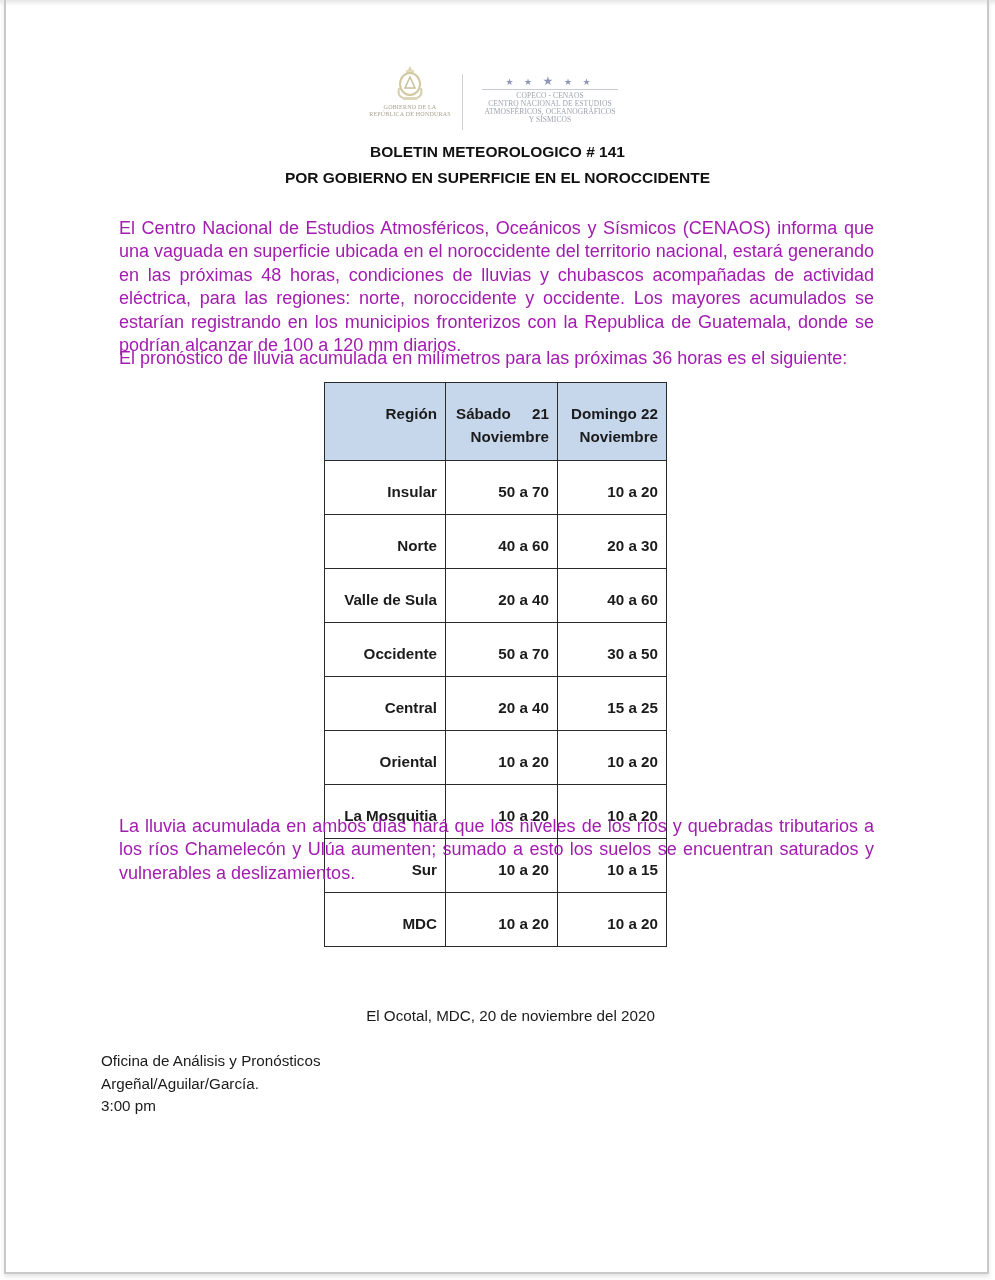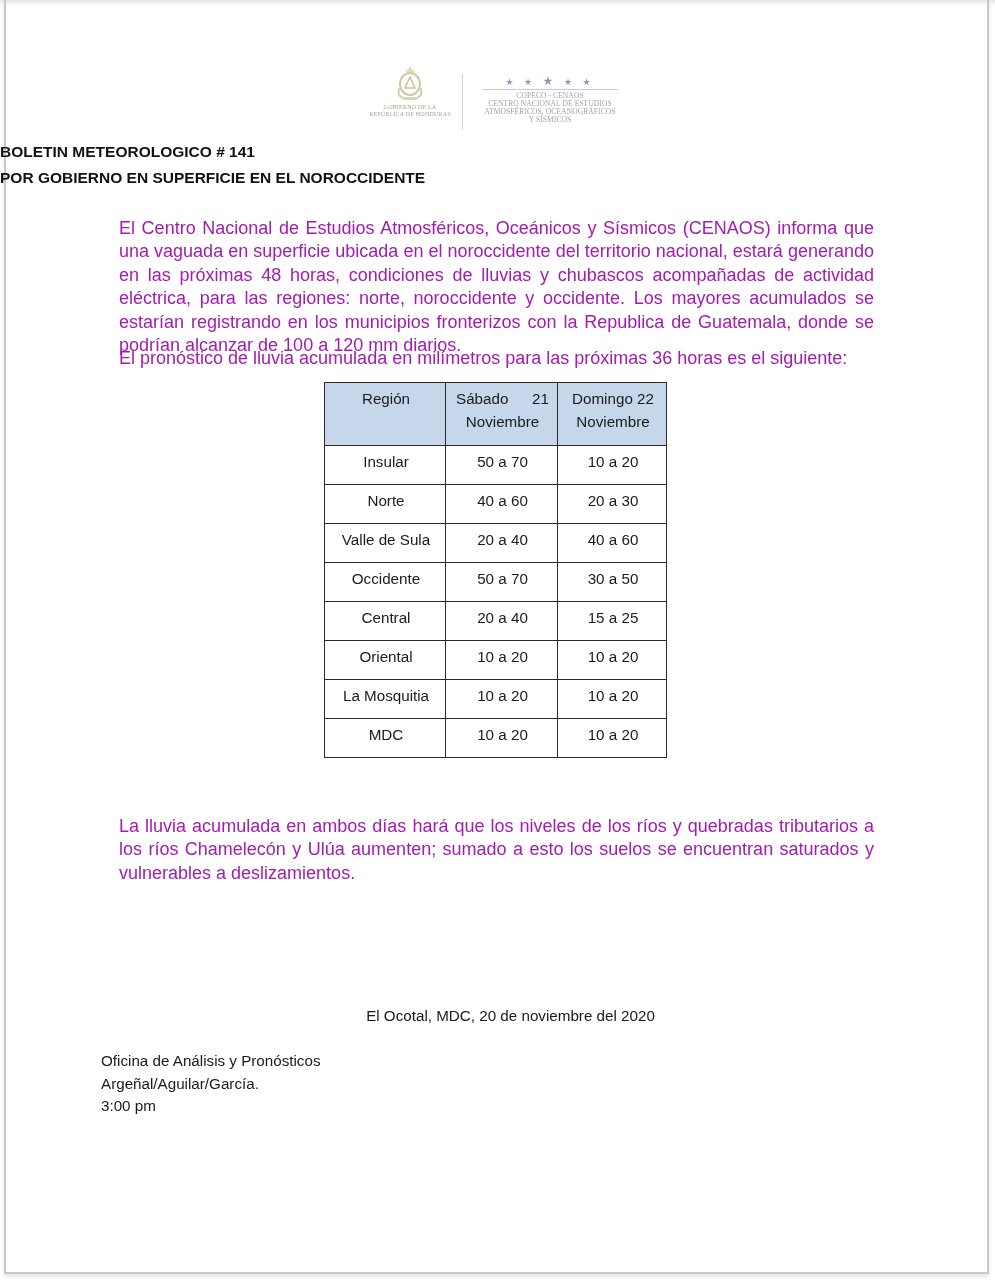--- a/index.html
+++ b/index.html
@@ -20,36 +20,36 @@
   .emblem svg { display: block; }
   .gov-text { font-family: "Liberation Serif", serif; font-size: 6px; color: #a9a590; line-height: 7px; letter-spacing: 0.2px; }
   .logo-divider { position: absolute; left: 462px; top: 74px; width: 1px; height: 56px; background: #d0d0d0; }
   .logo-right { position: absolute; left: 470px; top: 76px; width: 160px; text-align: center; }
   .stars { font-size: 9px; color: #8f97b8; letter-spacing: 4px; line-height: 10px; }
   .stars .big { font-size: 12px; }
   .stars-rule { height: 1px; background: #c8cbd6; margin: 2px 12px 2px 12px; }
   .agency-text { font-family: "Liberation Serif", serif; font-size: 7.5px; color: #a0a3b0; line-height: 8px; letter-spacing: 0.1px; }
 
   
-  .title { position: absolute; left: 0; width: 995px; text-align: left; font-weight: bold; font-size: 15.5px; color: #111; }
+  .title { position: absolute; left: 0; width: 995px; text-align: center; font-weight: bold; font-size: 15.5px; color: #111; }
   .title1 { top: 143px; }
   .title2 { top: 169px; }
 
   
   .para { position: absolute; left: 119px; width: 755px; font-size: 18px; line-height: 23.4px; text-align: justify; color: #a21caf; }
   .p1 { top: 217px; }
   .p2 { top: 347px; text-align: left; }
   .p3 { top: 815px; }
 
   
   table.forecast {
     position: absolute; left: 324px; top: 382px; border-collapse: collapse; font-size: 15.2px; font-weight: bold; color: #1b1b1b;
   }
   table.forecast td, table.forecast th {
-    border: 1.5px solid #2a2a2a; vertical-align: top; text-align: center; padding: 4px 8px 0 10px; font-weight: normal;
+    border: 1.5px solid #2a2a2a; vertical-align: top; text-align: right; padding: 19px 8px 0 10px; font-weight: bold;
   }
   table.forecast th { background: #c6d6eb; height: 58px; line-height: 23px; }
   table.forecast td { height: 34px; line-height: 23px; }
   .c1 { width: 102px; }
   .c2 { width: 93px; }
   .c3 { width: 90px; }
   .sat-head { display: flex; justify-content: space-between; }
 
   
   .date-line { position: absolute; left: 0; width: 995px; top: 1007px; text-align: center; font-size: 15.2px; padding-left: 16px; }
@@ -140,20 +140,25 @@
         <td class="c1">Oriental</td>
         <td class="c2">10 a 20</td>
         <td class="c3">10 a 20</td>
       </tr>
       <tr>
         <td class="c1">La Mosquitia</td>
         <td class="c2">10 a 20</td>
         <td class="c3">10 a 20</td>
       </tr>
       <tr>
+        <td class="c1">Sur</td>
+        <td class="c2">10 a 20</td>
+        <td class="c3">10 a 15</td>
+      </tr>
+      <tr>
         <td class="c1">MDC</td>
         <td class="c2">10 a 20</td>
         <td class="c3">10 a 20</td>
       </tr>
     </tbody>
 </table>
 
 <div class="para p3">La lluvia acumulada en ambos días hará que los niveles de los ríos y quebradas tributarios a los ríos Chamelecón y Ulúa aumenten; sumado a esto los suelos se encuentran saturados y vulnerables a deslizamientos.</div>
 
 <div class="date-line"><span>El Ocotal, MDC, 20 de noviembre del 2020</span></div>

